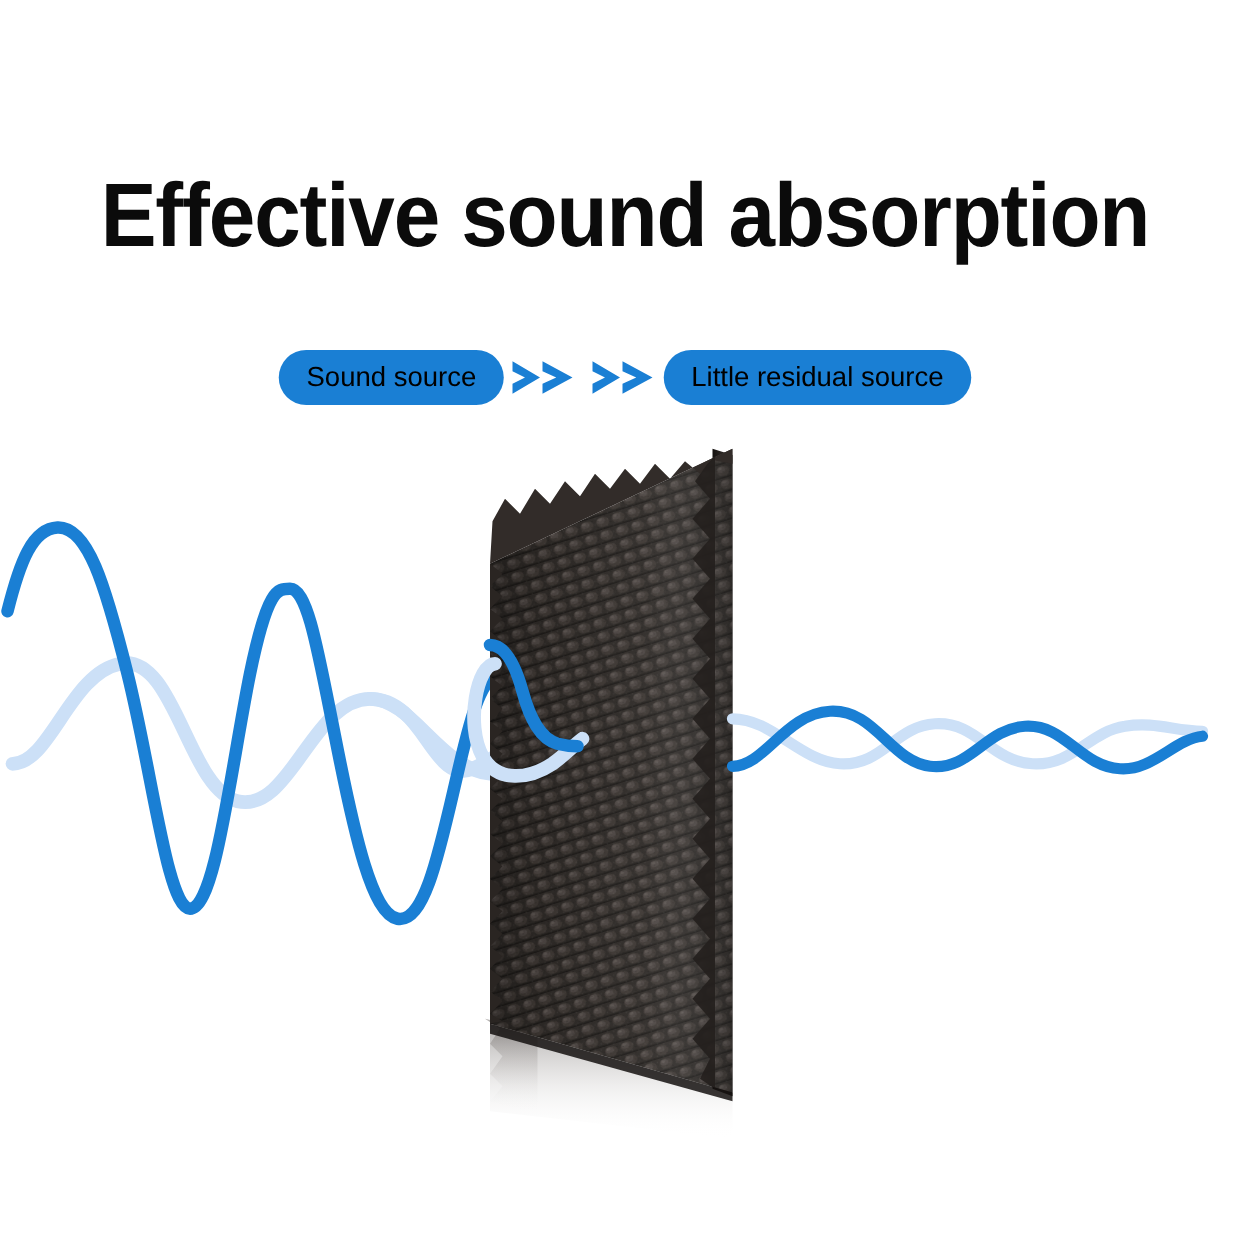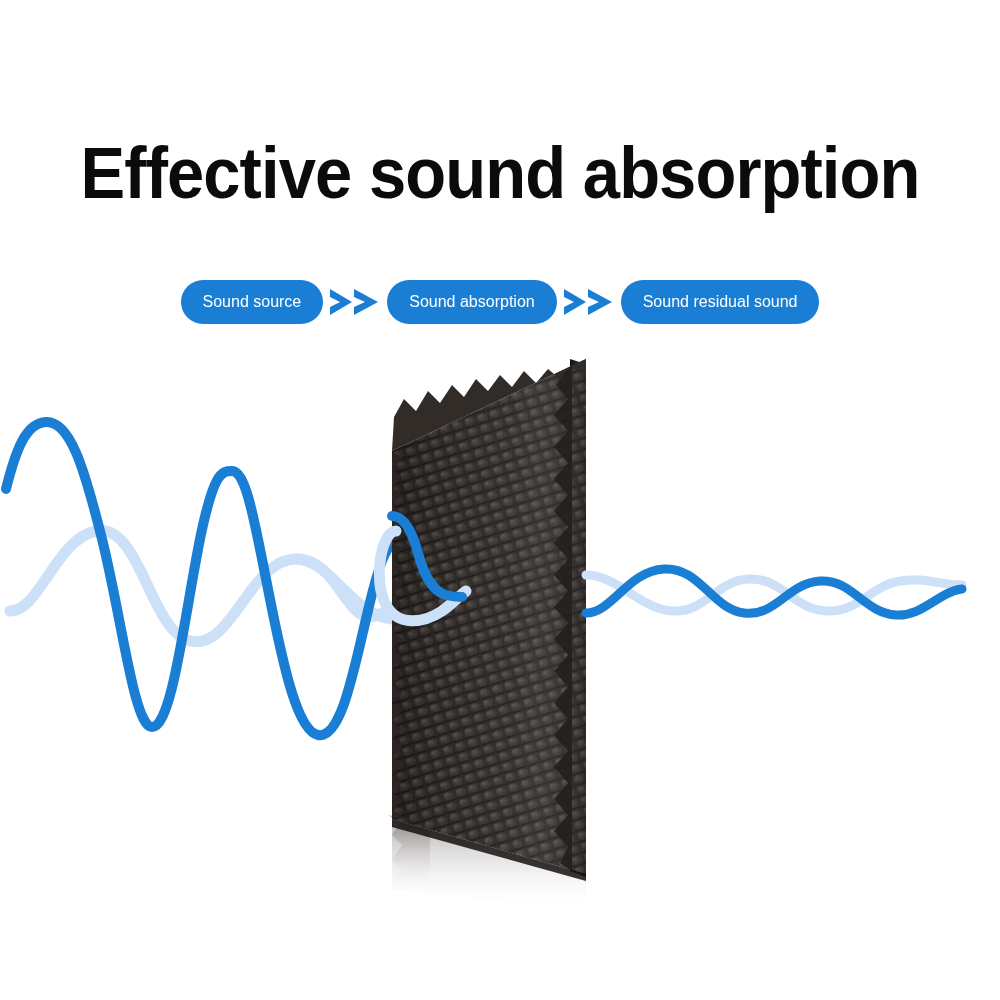--- a/index.html
+++ b/index.html
@@ -31,22 +31,22 @@
   .pill-row{
     position:absolute;
     left:0;top:259px;width:1000px;height:48px;
     display:flex;align-items:center;justify-content:center;
     gap:0;
   }
   .pill{
     display:inline-flex;align-items:center;justify-content:center;
     height:44px;
     border-radius:24px;
-    color:#ffffff;
-    font-size:16px;
+    color:#000000;
+    font-size:22px;
     font-weight:400;
     letter-spacing:0px;
     white-space:nowrap;
     box-sizing:border-box;
   }
   .pill.p1{padding:0 22px;}
   .pill.p2{padding:0 22px;}
   .pill.p3{padding:0 22px;}
 
   .chev{
@@ -221,29 +221,26 @@
       <span>Sound source</span>
     </div>
 
     <span class="chev">
       <svg width="54" height="30" viewBox="0 0 54 30" aria-hidden="true">
         <path d="M2 2 L24 15 L2 28 L2 20 L12 15 L2 10 Z" fill="#1a7fd4"></path>
         <path d="M26 2 L50 15 L26 28 L26 20 L37 15 L26 10 Z" fill="#1a7fd4"></path>
       </svg>
     </span>
 
-    <div class="pill p2" style="background:#1a7fd4;">
-      <span>Sound absorption</span>
-    </div>
 
     <span class="chev">
       <svg width="54" height="30" viewBox="0 0 54 30" aria-hidden="true">
         <path d="M2 2 L24 15 L2 28 L2 20 L12 15 L2 10 Z" fill="#1a7fd4"></path>
         <path d="M26 2 L50 15 L26 28 L26 20 L37 15 L26 10 Z" fill="#1a7fd4"></path>
       </svg>
     </span>
 
     <div class="pill p3" style="background:#1a7fd4;">
-      <span>Sound residual sound</span>
+      <span>Little residual source</span>
     </div>
   </div>
 
 </div>
 
 </body></html>

